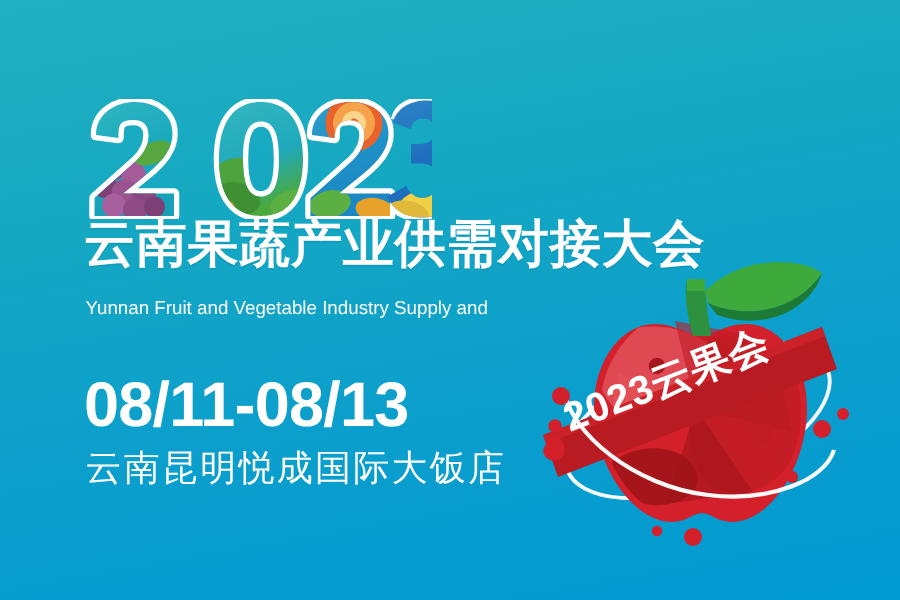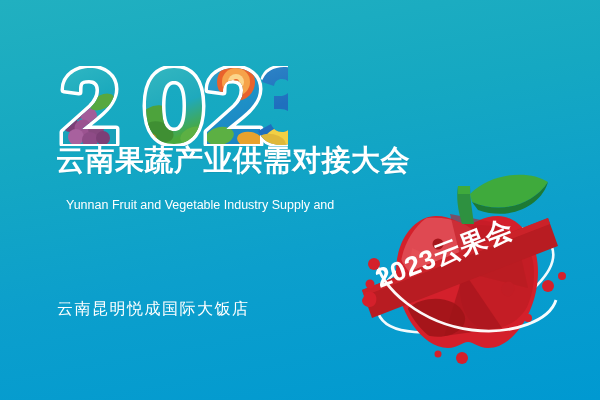--- a/index.html
+++ b/index.html
@@ -28,61 +28,61 @@
     height: 80px;
   }
   #year-logo svg { display: block; width: 230px; height: 80px; }
 
   
   #headline {
     position: absolute;
     left: 56px;
     top: 146px;
     color: #ffffff;
-    font-size: 29px;
+    font-size: 34px;
     font-weight: bold;
     letter-spacing: 0.5px;
     line-height: 1;
     white-space: nowrap;
     text-shadow: 0 1px 0 rgba(0,0,0,0.06);
   }
 
   
   #subtitle {
     position: absolute;
     left: 57px;
     top: 197px;
     color: #ffffff;
     font-size: 12.5px;
     font-weight: normal;
     line-height: 17px;
     white-space: nowrap;
   }
-  #subtitle div { white-space: nowrap; margin-left: 9px; }
+  #subtitle div { white-space: nowrap; }
 
   
   #date-line {
     position: absolute;
     left: 56px;
     top: 249px;
     color: #ffffff;
     font-size: 42px;
     font-weight: bold;
     letter-spacing: -0.5px;
     line-height: 1;
     white-space: nowrap;
   }
 
   
   #venue-line {
     position: absolute;
     left: 57px;
     top: 301px;
     color: #ffffff;
-    font-size: 16px;
+    font-size: 24px;
     font-weight: normal;
     letter-spacing: 1.5px;
     line-height: 1;
     white-space: nowrap;
   }
 
   
   #apple-art {
     position: absolute;
     left: 352px;
@@ -218,20 +218,21 @@
       </g>
     </svg>
   </div>
 
   <div id="headline">云南果蔬产业供需对接大会</div>
 
   <div id="subtitle">
     <div>Yunnan Fruit and Vegetable Industry Supply and</div>
   </div>
 
+  <div id="date-line">08/11-08/13</div>
 
   <div id="venue-line">云南昆明悦成国际大饭店</div>
 
   <div id="apple-art">
     <svg viewBox="0 0 230 200" xmlns="http://www.w3.org/2000/svg" aria-hidden="true">
       <defs>
         <path id="ribbonPath" d="M22,118 L190,52"></path>
         <clipPath id="appleClip">
           <path d="M115,36 C152,36 182,66 182,106 C182,146 152,182 115,182
                    C78,182 48,146 48,106 C48,66 78,36 115,36 Z"></path>

